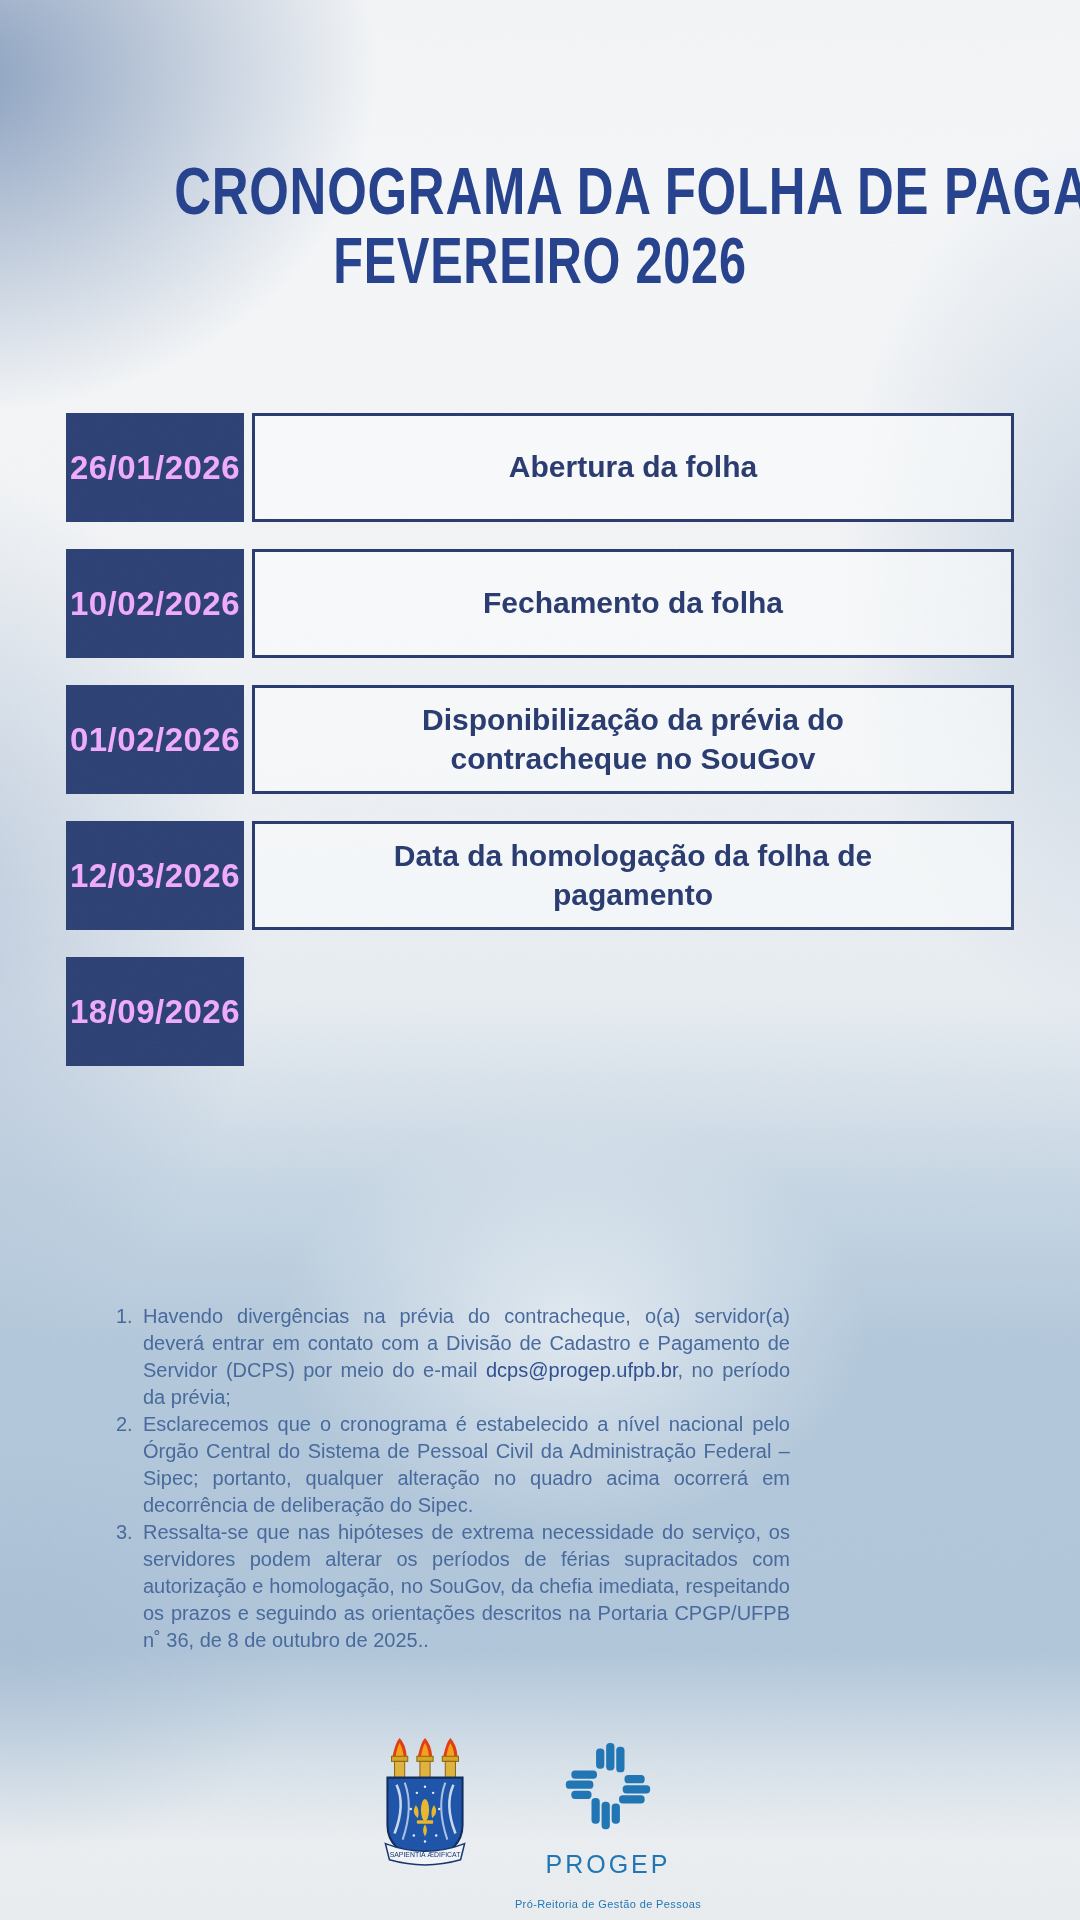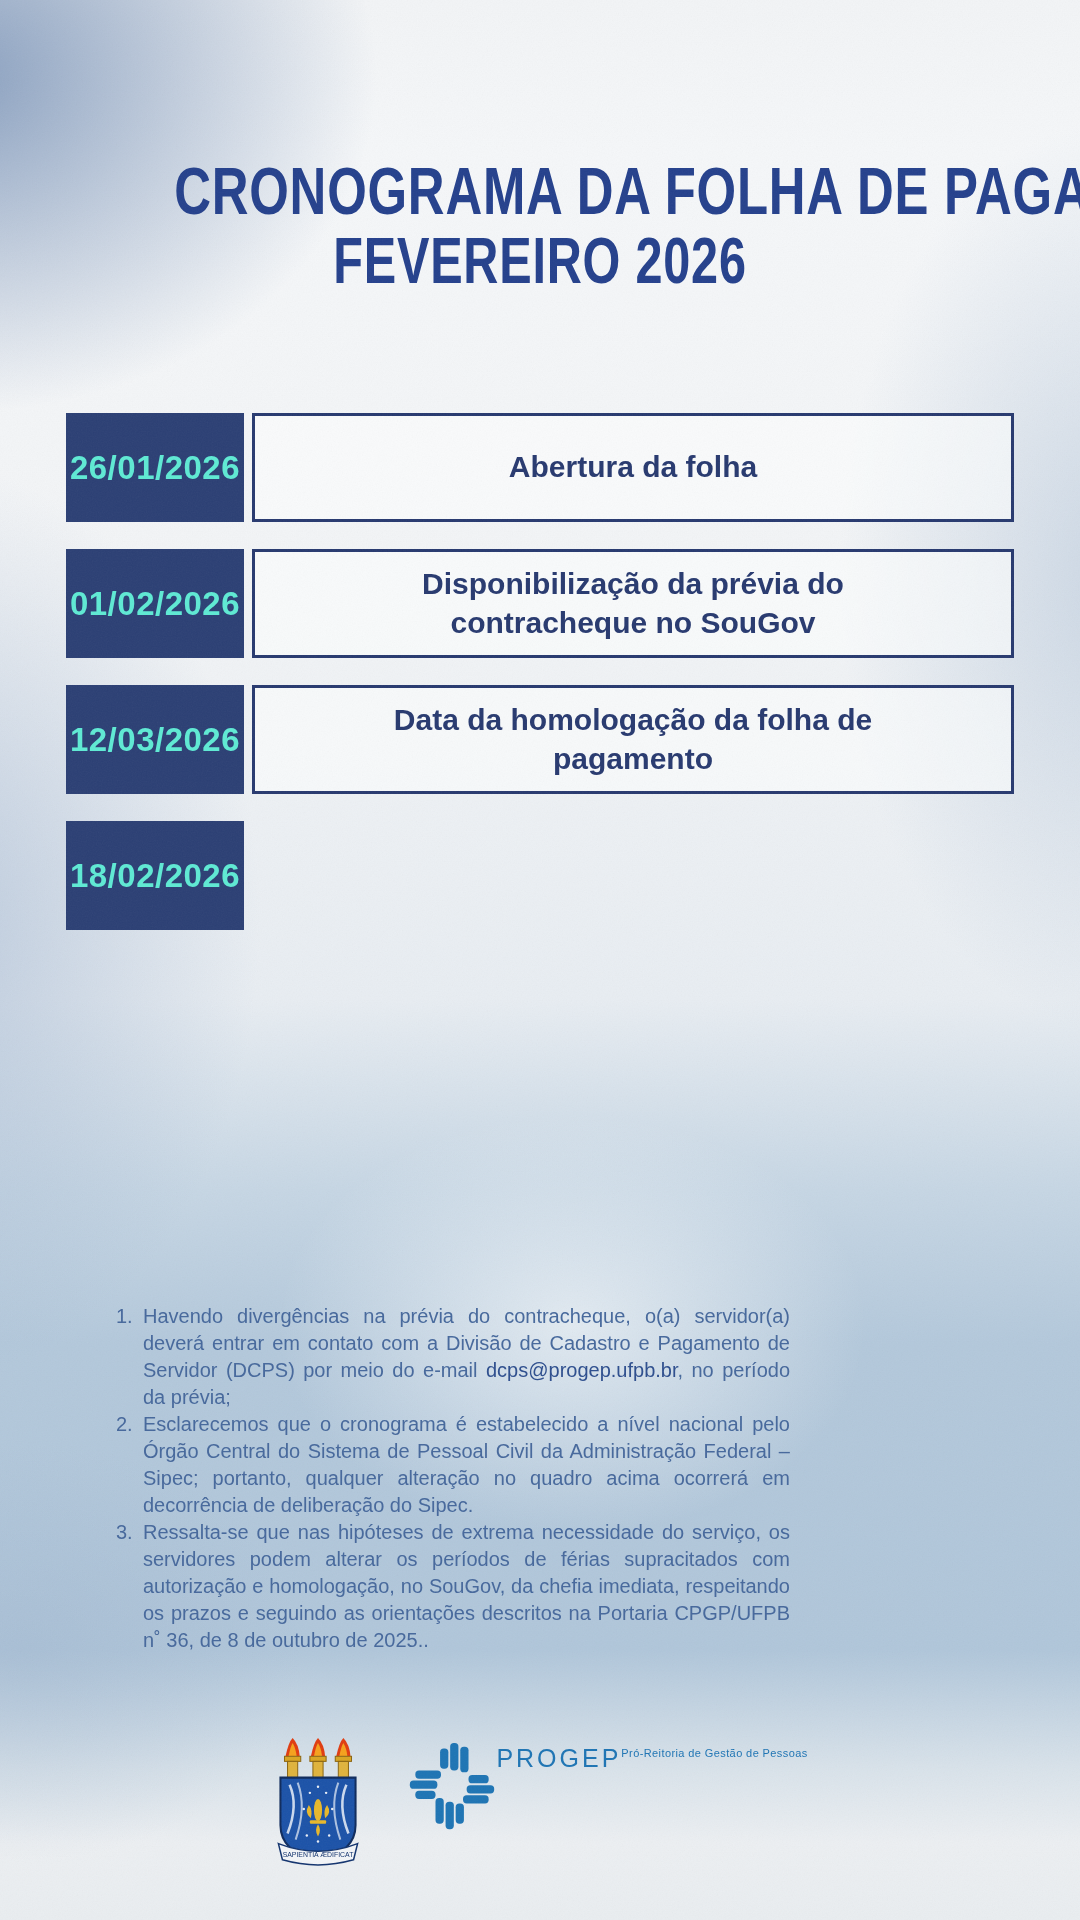--- a/index.html
+++ b/index.html
@@ -26,21 +26,21 @@
   .title{position:absolute;top:156px;left:0;right:0;text-align:center;color:#24408c;}
   .title-line{display:inline-block;transform:scaleX(.76);transform-origin:50% 50%;
     font-weight:bold;white-space:nowrap;letter-spacing:1px;line-height:1.04;}
   .title-line1{font-size:67px;}
   .title-line2{font-size:64px;margin-top:2px;}
 
   
   .schedule{position:absolute;top:413px;left:66px;width:948px;}
   .row{display:flex;height:109px;margin-bottom:27px;}
   .date-cell{
-    width:178px;flex:0 0 178px;background:#2b3f74;color:#5eead4;
+    width:178px;flex:0 0 178px;background:#2b3f74;color:#f0abfc;
     display:flex;align-items:center;justify-content:center;
     font-size:33px;font-weight:bold;letter-spacing:.5px;
   }
   .desc-cell{
     flex:1;margin-left:8px;border:3px solid #27396f;
     background:rgba(252,253,254,.62);color:#27396f;
     display:flex;align-items:center;justify-content:center;
     text-align:center;font-size:30px;font-weight:bold;line-height:1.28;
     white-space:pre-line;padding:0 30px;
   }
@@ -49,51 +49,55 @@
   .notes{position:absolute;top:1303px;left:116px;width:674px;
     font-size:20px;line-height:27px;color:#46689c;}
   .note{display:flex;}
   .note-num{flex:0 0 27px;}
   .note-text{flex:1;text-align:justify;}
   .email{font-weight:normal;color:#2d4e8e;}
 
   
   .footer{position:absolute;top:1736px;left:0;right:0;
     display:flex;justify-content:center;align-items:flex-start;gap:44px;}
-  .progep-block{display:flex;margin-top:4px;}
+  .progep-block{display:flex;flex-direction:column;align-items:center;margin-top:4px;gap:12px;}
   .progep-name{font-size:25px;color:#1d74b4;letter-spacing:3px;margin-top:4px;}
   .progep-subtitle{font-size:11px;color:#1d74b4;margin-top:7px;letter-spacing:.4px;}
 </style>
 </head>
 <body>
 
 <div class="canvas">
 
   <div class="title">
     <div><span class="title-line title-line1">CRONOGRAMA DA FOLHA DE PAGAMENTO</span></div>
     <div><span class="title-line title-line2">FEVEREIRO 2026</span></div>
   </div>
 
   <div class="schedule">
     <div class="row">
       <div class="date-cell">26/01/2026</div>
       <div class="desc-cell">Abertura da folha</div>
     </div>
     <div class="row">
+      <div class="date-cell">10/02/2026</div>
+      <div class="desc-cell">Fechamento da folha</div>
+    </div>
+    <div class="row">
       <div class="date-cell">01/02/2026</div>
       <div class="desc-cell">Disponibilização da prévia do
 contracheque no SouGov</div>
     </div>
     <div class="row">
       <div class="date-cell">12/03/2026</div>
       <div class="desc-cell">Data da homologação da folha de
 pagamento</div>
     </div>
     <div class="row">
-      <div class="date-cell">18/02/2026</div>
+      <div class="date-cell">18/09/2026</div>
     </div>
   </div>
 
   <div class="notes">
     <div class="note">
       <span class="note-num">1.</span>
       <div class="note-text">
         <span>Havendo divergências na prévia do contracheque, o(a) servidor(a) deverá entrar em contato com a Divisão de Cadastro e Pagamento de Servidor (DCPS) por meio do e-mail </span><span class="email">dcps@progep.ufpb.br</span><span>, no período da prévia;</span>
       </div>
     </div>

